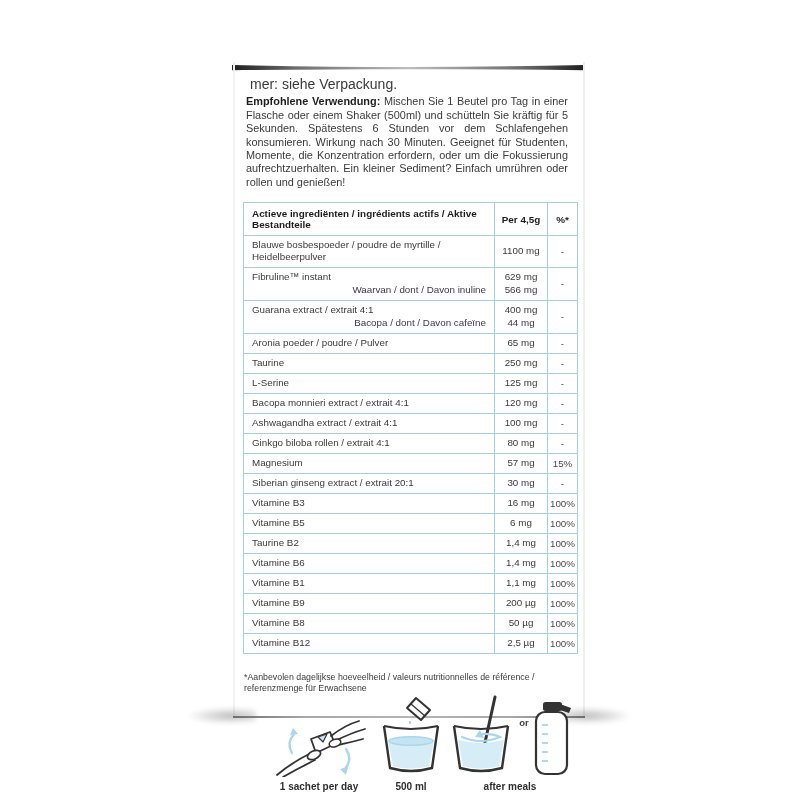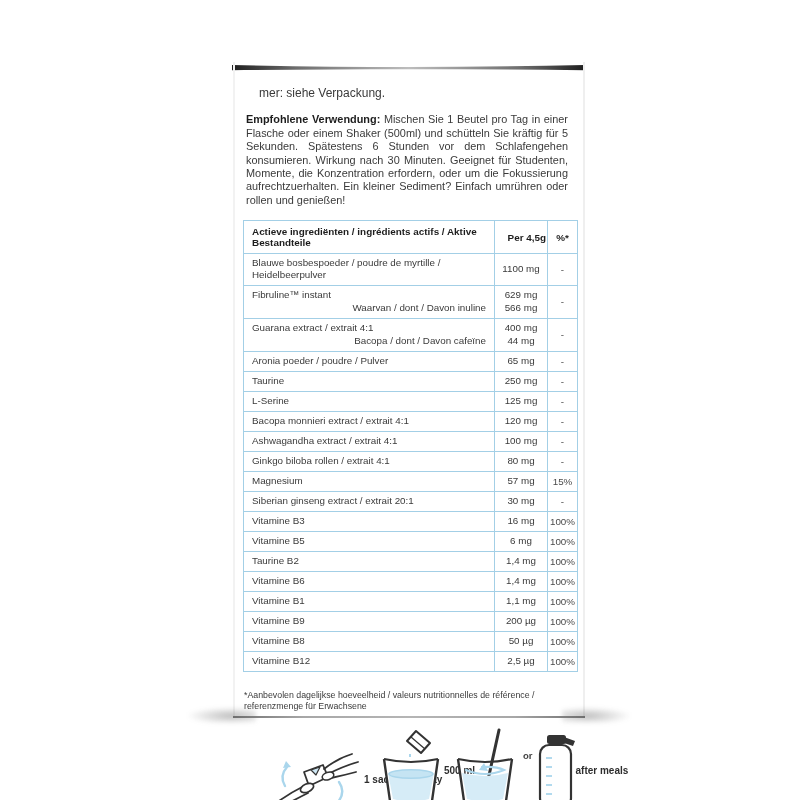--- a/index.html
+++ b/index.html
@@ -13,47 +13,47 @@
   .right-edge{position:absolute;left:583px;top:62px;width:2px;height:655px;background:#efefef;}
   .bottom-edge{position:absolute;left:233px;top:716px;width:352px;height:2px;
     background:linear-gradient(to right,#6f6f6f,#a7a7a7 20%,#b5b5b5 50%,#a7a7a7 80%,#6f6f6f);}
   .shadow-l{position:absolute;left:186px;top:707px;width:70px;height:16px;
     background:radial-gradient(ellipse at 65% 55%,rgba(90,90,90,.40),rgba(255,255,255,0) 70%);filter:blur(2px);}
   .shadow-r{position:absolute;left:562px;top:707px;width:70px;height:16px;
     background:radial-gradient(ellipse at 35% 55%,rgba(90,90,90,.40),rgba(255,255,255,0) 70%);filter:blur(2px);}
 
   
   .content{position:absolute;left:246px;top:74px;width:322px;}
-  .intro{margin:13px;font-size:12px;line-height:13.4px;}
+  .intro{margin:4px;font-size:14px;line-height:13.4px;}
   .usage{margin:0;font-size:10.9px;line-height:13.4px;text-align:justify;}
   .usage b{color:#1d1d1d;}
 
   
   table.ingredients{
     border-collapse:collapse;width:315px;margin-top:13px;margin-left:-3px;
     font-size:9.8px;color:#3a3a3a;table-layout:fixed;border-radius:29px;
   }
   table.ingredients th, table.ingredients td{border:1.4px solid #a3cfe6;}
   th.h-name{width:238px;text-align:left;padding:5px 4px 5px 8px;font-size:9.9px;color:#1d1d1d;}
-  th.h-per{width:50px;text-align:right;padding:5px 1px;font-size:9.9px;color:#1d1d1d;}
+  th.h-per{width:50px;text-align:center;padding:5px 1px;font-size:9.9px;color:#1d1d1d;}
   th.h-dv{width:27px;text-align:center;padding:5px 1px;font-size:9.9px;color:#1d1d1d;}
   td.c-name{padding:3px 4px 3px 8px;vertical-align:middle;}
   td.c-name .name-sub{text-align:right;padding-right:4px;}
   td.c-amt{text-align:center;vertical-align:middle;padding:3px 4px;line-height:12.2px;}
   td.c-dv{text-align:center;vertical-align:middle;padding:3px 1px;color:#4a4a4a;}
   tr.single td{height:13px;}
   tr.double td{height:26px;}
   .name-main{line-height:12.2px;}
   .name-sub{line-height:12.2px;}
 
   .footnote{margin:18px 0 0 -2px;font-size:8.8px;line-height:11.5px;color:#3a3a3a;width:318px;}
 
   
   .icons-row{position:relative;margin-top:7px;height:90px;width:322px;}
-  .icon-group{position:absolute;bottom:0;display:flex;flex-direction:row;align-items:center;}
+  .icon-group{position:absolute;bottom:0;display:flex;flex-direction:column;align-items:center;}
   .ig1{left:14px;width:118px;}
   .ig2{left:132px;width:66px;}
   .ig3{left:206px;width:116px;}
   .icon-art{display:flex;align-items:flex-end;gap:5px;}
   .icon-label{font-size:10px;font-weight:bold;color:#2e2e2e;margin-top:4px;white-space:nowrap;}
   .or-label{font-size:9.5px;font-weight:bold;color:#444;align-self:center;margin-bottom:26px;}
 </style>
 </head>
 <body>
 

